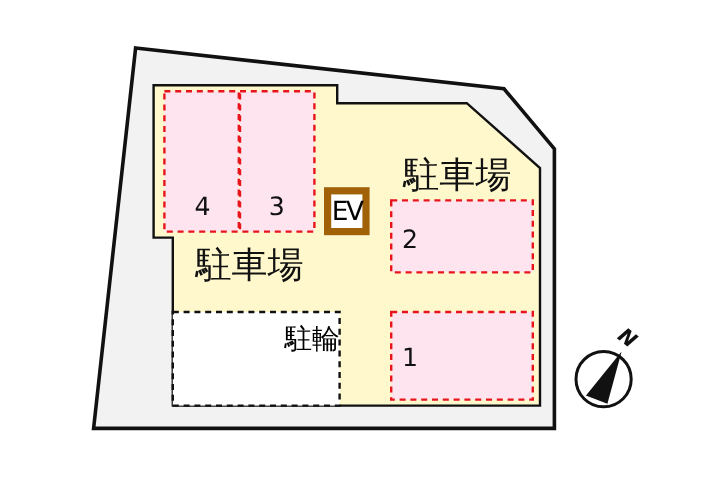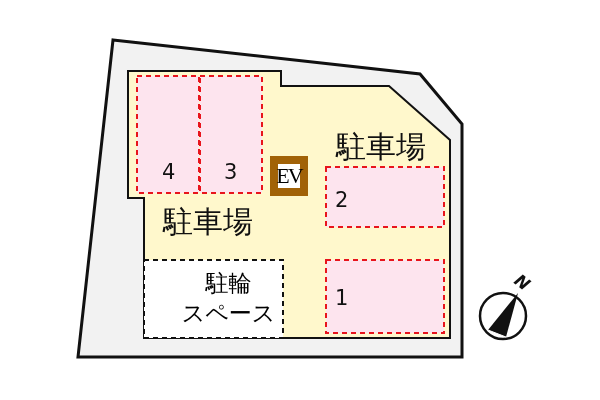--- a/index.html
+++ b/index.html
@@ -1,22 +1,22 @@
 <!DOCTYPE html>
 <html><head>
 <meta charset="utf-8">
 <style>
   html,body{margin:0;padding:0;background:#fff;}
   body{width:600px;height:400px;position:relative;overflow:hidden;font-family:"DejaVu Sans","Liberation Sans",sans-serif;}
   svg{position:absolute;left:0;top:0;}
   .lbl{position:absolute;color:#111;line-height:1;white-space:nowrap;}
   .num{font-size:21px;}
   .jp{font-size:30px;}
-  .ev{position:absolute;left:270px;top:156px;width:38px;height:40px;border:8px solid #a16207;background:#fff;box-sizing:border-box;font-size:22px;display:flex;align-items:center;justify-content:center;letter-spacing:-2px;font-family:Liberation Serif, serif;}
-  .bike{position:absolute;left:159px;top:260px;width:139px;height:78px;text-align:center;}
+  .ev{position:absolute;left:270px;top:156px;width:38px;height:40px;border:6px solid #a16207;background:#fff;box-sizing:border-box;font-size:22px;display:flex;align-items:center;justify-content:center;letter-spacing:-2px;}
+  .bike{position:absolute;left:144px;top:260px;width:139px;height:78px;text-align:right;}
   .bike span{display:block;font-size:23px;line-height:30px;}
 </style>
 </head>
 <body>
 
 <svg width="600" height="400" viewBox="0 0 600 400">
   <polygon points="113,40 420,74 462,124 462,357 78,357" fill="#f2f2f2" stroke="#111" stroke-width="3"></polygon>
   <polygon points="128,71 281,71 281,86 389,86 450,140 450,338 144,338 144,198 128,198" fill="#fff8cc" stroke="#111" stroke-width="2"></polygon>
   <rect x="144" y="260" width="139" height="78" fill="#fff" stroke="#111" stroke-width="2" stroke-dasharray="5,4"></rect>
   <rect x="137" y="76" width="62" height="117" fill="#fde4ee" stroke="#e8141c" stroke-width="2" stroke-dasharray="5,4"></rect>
@@ -35,16 +35,15 @@
 <div class="lbl num" style="left:335px;top:190px;">2</div>
 <div class="lbl num" style="left:335px;top:288px;">1</div>
 
 <div class="lbl jp" style="left:336px;top:132px;">駐車場</div>
 <div class="lbl jp" style="left:163px;top:207px;">駐車場</div>
 
 <div class="ev">EV</div>
 
 <div class="bike">
   <span style="margin-top:8px;">駐輪</span>
-  <span>スペース</span>
 </div>
 
 <div class="lbl" style="left:515px;top:274px;font-size:17px;font-style:italic;font-weight:bold;transform:rotate(38deg);">N</div>
 
 </body></html>

